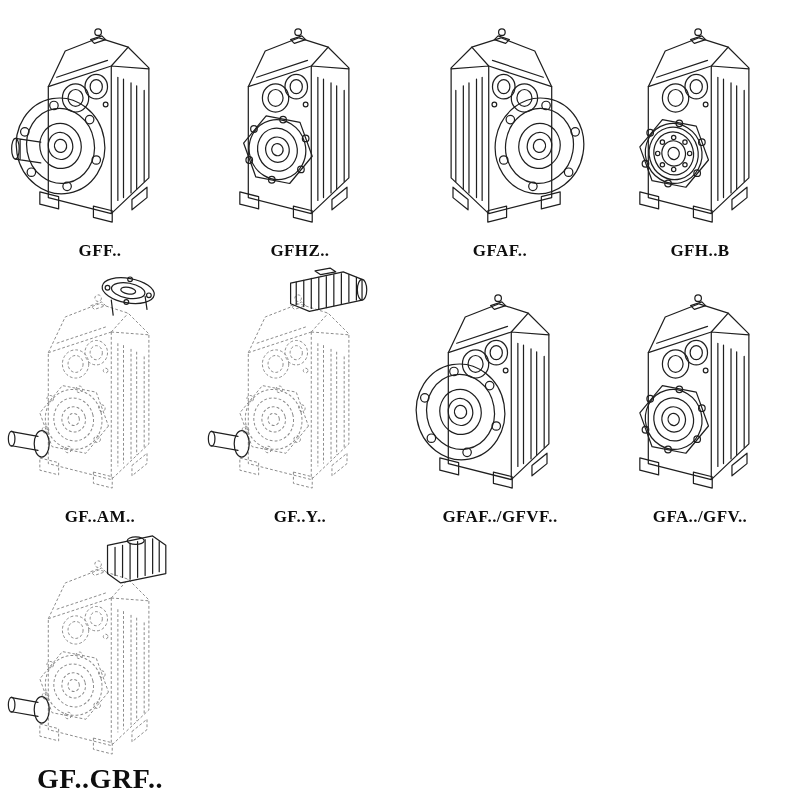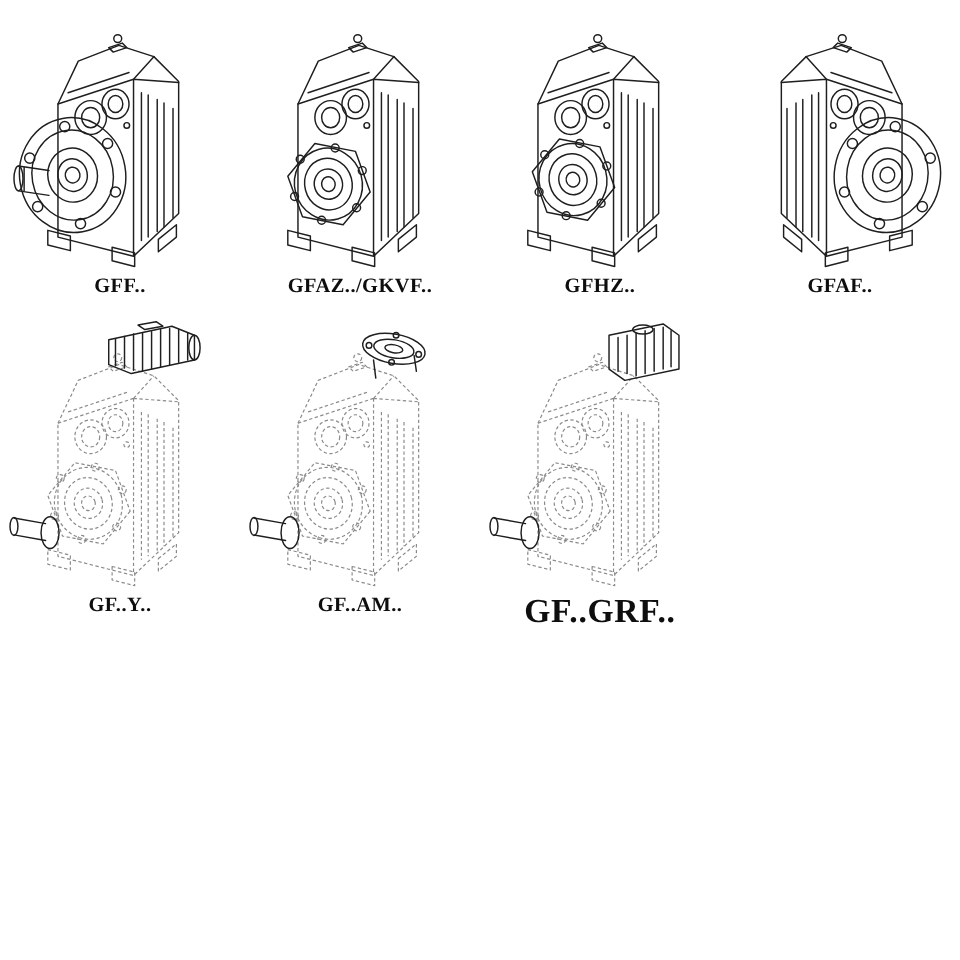--- a/index.html
+++ b/index.html
@@ -1,19 +1,19 @@
 <!DOCTYPE html>
 <html><head>
 <meta charset="utf-8">
 <style>
   *{margin:0;padding:0;box-sizing:border-box}
   html,body{width:800px;height:800px}
   body{background:var(--bg,#ffffff);overflow:hidden}
   .grid{display:grid;grid-template-columns:repeat(4,200px);grid-template-rows:266px 266px 268px;width:800px;height:800px}
-  .cell{display:flex;flex-direction:column;align-items:center;justify-content:flex-start;padding-bottom:5px}
+  .cell{display:flex;flex-direction:column;align-items:center;justify-content:space-between;padding-bottom:5px}
   .cell svg.art{width:188px;height:226px;display:block}
   .label{font-family:"Liberation Serif",serif;font-weight:700;font-size:17px;color:#0e0e0e;letter-spacing:.4px;white-space:nowrap;margin-top:2px}
   .label-lg{font-size:28px;letter-spacing:.6px}
   .sd{stroke:var(--line,#1f1f1f);fill:none;stroke-width:1.3;stroke-linejoin:round;stroke-linecap:round}
   .ph{stroke:var(--phantom,#8a8a8a);fill:none;stroke-width:1.05;stroke-dasharray:3 2.2;stroke-linejoin:round}
   .boxed{outline:1px solid #bcbcbc;outline-offset:-3px}
   .defs{position:absolute;width:0;height:0;overflow:hidden}
 </style>
 </head>
 <body style="--bg: #ffffff; --line: #1f1f1f; --phantom: #8a8a8a;">
@@ -122,75 +122,91 @@
 
   <div class="cell">
     <svg class="art" viewBox="0 0 200 240">
       <use href="#gbody" class="sd"></use>
       <use href="#gflange" class="sd"></use>
       <use href="#gshaft" class="sd"></use>
     </svg>
     <div class="label">GFF..</div>
   </div>
 
+
+  <div class="cell">
+    <svg class="art" viewBox="0 0 200 240">
+      <use href="#gbody" class="sd"></use>
+      <g transform="translate(4,-4)" class="sd">
+        <use href="#ghollow"></use>
+      </g>
+    </svg>
+    <div class="label">GFHZ..</div>
+  </div>
+
+  <div class="cell">
+    <svg class="art" viewBox="0 0 200 240">
+      <g transform="translate(200,0) scale(-1,1)" class="sd">
+        <use href="#gbody"></use>
+        <use href="#gflange"></use>
+      </g>
+    </svg>
+    <div class="label">GFAF..</div>
+  </div>
+
+
   <div class="cell">
     <svg class="art" viewBox="0 0 200 240">
       <use href="#gbody" class="sd"></use>
       <use href="#ghollow" class="sd"></use>
-    </svg>
-    <div class="label">GFAZ../GKVF..</div>
-  </div>
-
-  <div class="cell">
-    <svg class="art" viewBox="0 0 200 240">
-      <use href="#gbody" class="sd"></use>
-      <g transform="translate(4,-4)" class="sd">
-        <use href="#ghollow"></use>
-      </g>
-    </svg>
-    <div class="label">GFHZ..</div>
-  </div>
-
-  <div class="cell">
-    <svg class="art" viewBox="0 0 200 240">
-      <g transform="translate(200,0) scale(-1,1)" class="sd">
-        <use href="#gbody"></use>
-        <use href="#gflange"></use>
-      </g>
-    </svg>
-    <div class="label">GFAF..</div>
-  </div>
-
-
+      <use href="#gballs" class="sd"></use>
+      <ellipse cx="72" cy="163" rx="26" ry="28" transform="rotate(-15 72 163)" class="sd"></ellipse>
+    </svg>
+    <div class="label">GFH..B</div>
+  </div>
+
+  <div class="cell">
+    <svg class="art" viewBox="0 0 200 240">
+      <g class="ph">
+        <use href="#gbody"></use>
+        <use href="#ghollow"></use>
+      </g>
+      <use href="#ginflange" class="sd"></use>
+      <use href="#goutshaft" class="sd"></use>
+    </svg>
+    <div class="label">GF..AM..</div>
+  </div>
 
   <div class="cell">
     <svg class="art" viewBox="0 0 200 240">
       <g class="ph">
         <use href="#gbody"></use>
         <use href="#ghollow"></use>
       </g>
       <use href="#gmotor" class="sd"></use>
       <use href="#goutshaft" class="sd"></use>
     </svg>
     <div class="label">GF..Y..</div>
   </div>
 
   <div class="cell">
     <svg class="art" viewBox="0 0 200 240">
-      <g class="ph">
-        <use href="#gbody"></use>
-        <use href="#ghollow"></use>
-      </g>
-      <use href="#ginflange" class="sd"></use>
-      <use href="#goutshaft" class="sd"></use>
-    </svg>
-    <div class="label">GF..AM..</div>
-  </div>
-
-
+      <use href="#gbody" class="sd"></use>
+      <use href="#gflange" class="sd"></use>
+    </svg>
+    <div class="label">GFAF../GFVF..</div>
+  </div>
+
+  <div class="cell">
+    <svg class="art" viewBox="0 0 200 240">
+      <use href="#gbody" class="sd"></use>
+      <use href="#ghollow" class="sd"></use>
+    </svg>
+    <div class="label">GFA../GFV..</div>
+  </div>
 
   <div class="cell">
     <svg class="art" viewBox="0 0 200 240">
       <g class="ph">
         <use href="#gbody"></use>
         <use href="#ghollow"></use>
       </g>
       <use href="#gadapter" class="sd"></use>
       <use href="#goutshaft" class="sd"></use>
     </svg>

